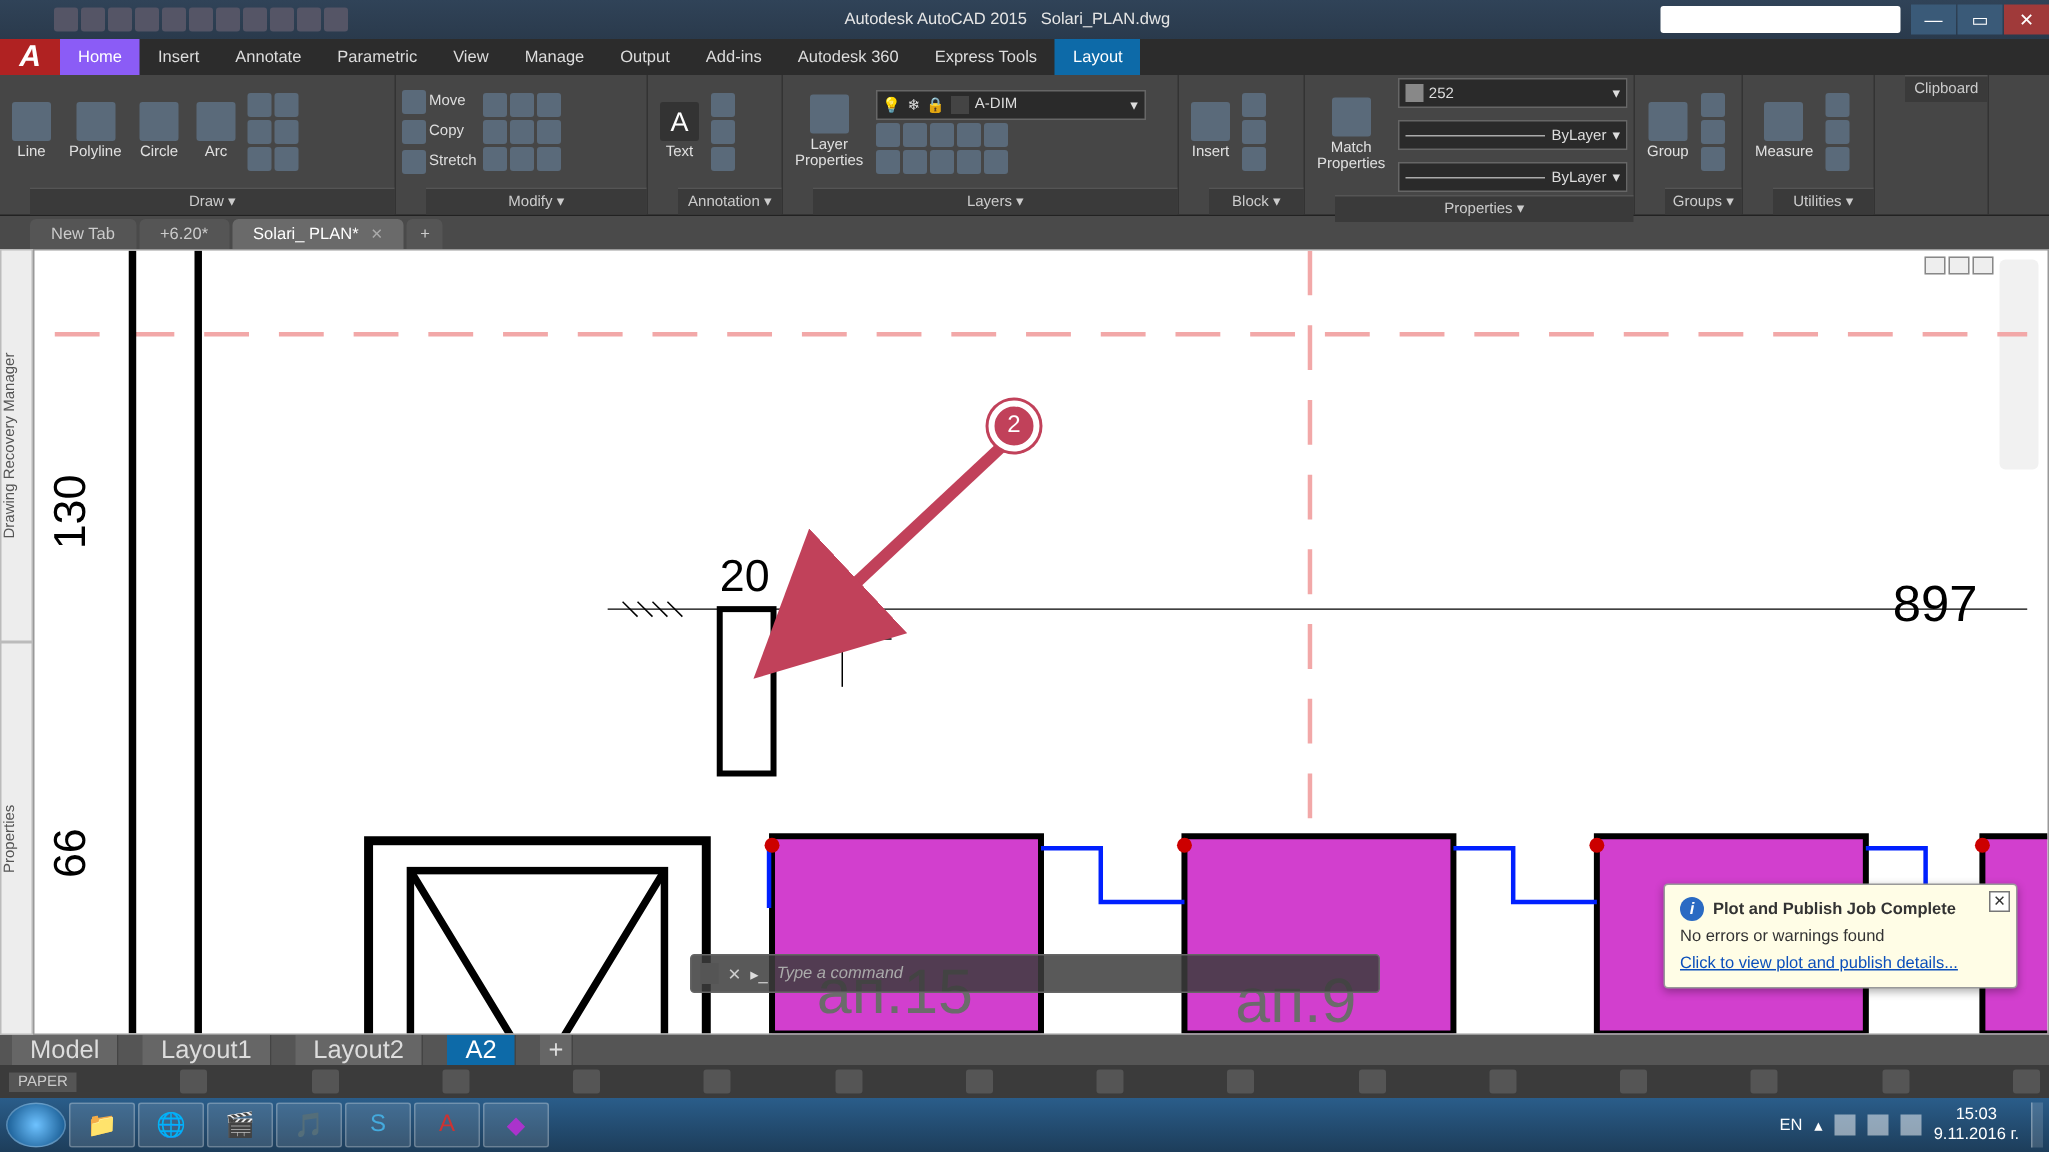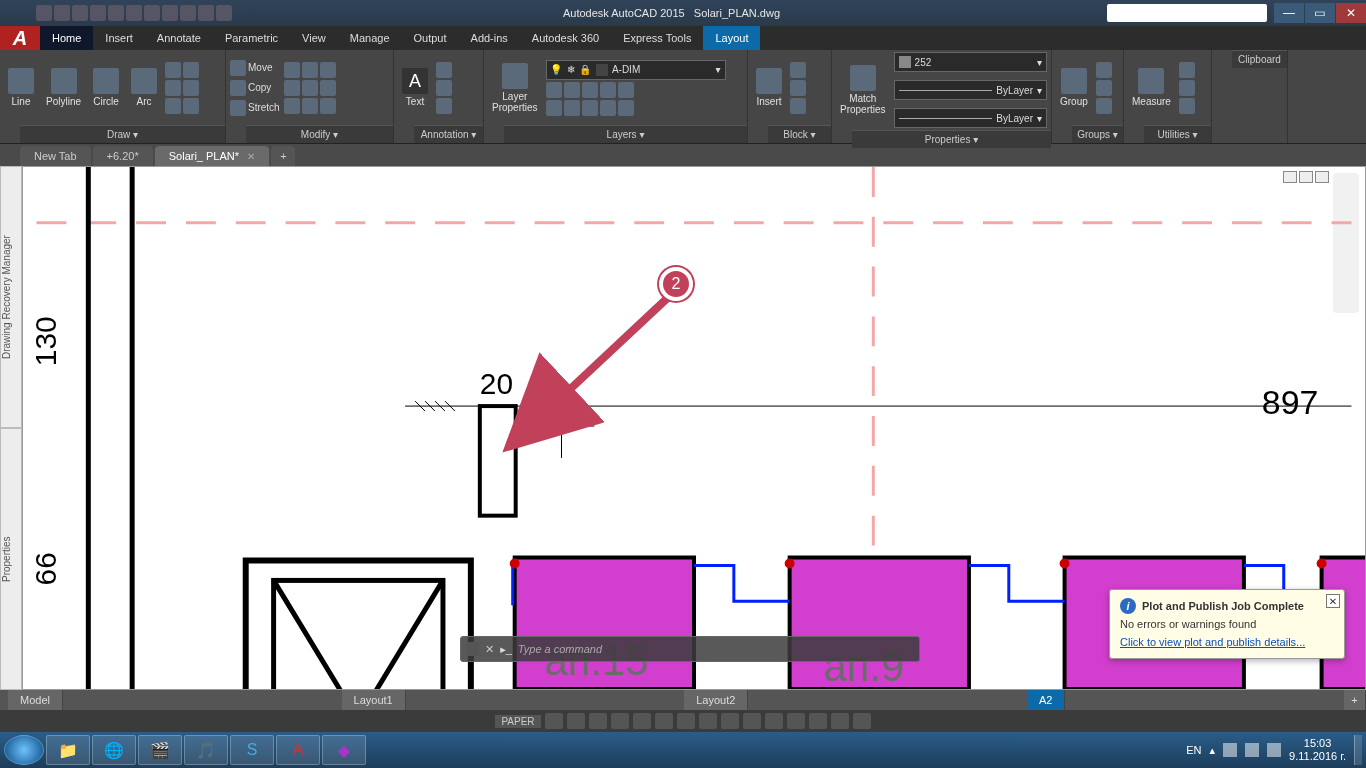--- a/index.html
+++ b/index.html
@@ -12,21 +12,21 @@
 .titlebar .title { flex: 1; text-align: center; }
 .titlebar .winbtns { display: flex; }
 .titlebar .winbtns div { width: 30px; height: 20px; background: #3a5a78; margin-left: 1px; display: flex; align-items: center; justify-content: center; color: #fff; font-size: 12px; }
 .titlebar .winbtns .close { background: #a03a3a; }
 .titlebar .search { width: 160px; height: 18px; background: #fff; margin-right: 6px; border-radius: 2px; }
 
 
 .ribbon-tabs { height: 24px; background: #2c2c2c; display: flex; align-items: stretch; font-size: 11px; color: #ddd; }
 .ribbon-tabs .bigA { width: 40px; background: #b02222; display: flex; align-items: center; justify-content: center; font-size: 20px; font-weight: bold; color: #fff; font-style: italic; }
 .ribbon-tabs .tab { padding: 0 12px; display: flex; align-items: center; cursor: pointer; }
-.ribbon-tabs .tab.active { background: #0f172a; color: #fff; }
+.ribbon-tabs .tab.active { background: #8b5cf6; color: #fff; }
 .ribbon-tabs .tab.layout { background: #0d6aa8; color: #fff; }
 
 
 .ribbon { height: 94px; background: #464646; display: flex; color: #e0e0e0; font-size: 11px; border-bottom: 1px solid #222; }
 .panel { border-right: 1px solid #333; display: flex; flex-direction: column; }
 .panel .content { flex: 1; display: flex; align-items: center; padding: 2px 4px; gap: 4px; }
 .panel .footer { height: 18px; background: #3a3a3a; text-align: center; font-size: 10px; line-height: 18px; color: #ccc; border-top: 1px solid #555; white-space: nowrap; padding: 0 4px; margin-left: 20px; }
 .bigbtn { display: flex; flex-direction: column; align-items: center; justify-content: center; gap: 2px; padding: 2px 4px; cursor: pointer; }
 .bigbtn .ico { width: 26px; height: 26px; background: #5a6a7a; border-radius: 2px; }
 .bigbtn .lbl { font-size: 10px; text-align: center; line-height: 11px; white-space: nowrap; }
@@ -63,27 +63,27 @@
 .cmdline .arrow { color: #ddd; font-style: normal; }
 
 
 .balloon { position: absolute; right: 20px; bottom: 30px; width: 236px; background: #fffde6; border: 1px solid #999; border-radius: 3px; padding: 8px 10px 10px; font-size: 11px; color: #333; box-shadow: 0 2px 6px rgba(0,0,0,.3); }
 .balloon .hd { display: flex; align-items: center; gap: 6px; font-weight: bold; margin-bottom: 4px; }
 .balloon .hd .info { width: 16px; height: 16px; border-radius: 50%; background: #2a6ac3; color: #fff; display: flex; align-items: center; justify-content: center; font-size: 11px; font-style: italic; }
 .balloon .cl { position: absolute; top: 4px; right: 4px; width: 14px; height: 14px; border: 1px solid #777; display: flex; align-items: center; justify-content: center; font-size: 10px; cursor: pointer; background: #fff; }
 .balloon a { color: #0b4fbb; text-decoration: underline; }
 
 
-.layouttabs { height: 20px; background: #555; display: flex; align-items: center; font-size: 11px; color: #ddd; padding-left: 8px; gap: 0; justify-content: space-between; }
+.layouttabs { height: 20px; background: #555; display: flex; align-items: center; font-size: 17px; color: #ddd; padding-left: 8px; gap: 16px; }
 .ltab { padding: 0 12px; height: 100%; display: flex; align-items: center; background: #666; border-right: 1px solid #444; cursor: pointer; }
 .ltab.active { background: #0d6aa8; color: #fff; }
 .ltab.plus { width: 22px; padding: 0; justify-content: center; }
 
 
-.statusbar { height: 22px; background: #3b3b3b; display: flex; align-items: center; justify-content: center; gap: 4px; padding: 0 6px; color: #ccc; font-size: 10px; }
+.statusbar { height: 22px; background: #3b3b3b; display: flex; align-items: center; justify-content: space-between; gap: 4px; padding: 0 6px; color: #ccc; font-size: 10px; }
 .statusbar .chip { width: 18px; height: 16px; background: #555; border-radius: 2px; }
 .statusbar .paper { background: #555; padding: 1px 6px; font-size: 10px; }
 
 
 .taskbar { height: 36px; background: linear-gradient(#2a5d8a,#1d3d5a); display: flex; align-items: center; justify-content: space-between; padding: 0 4px; }
 .taskbar .left { display: flex; gap: 2px; }
 .taskbar .tb { width: 44px; height: 30px; background: rgba(255,255,255,.12); border: 1px solid rgba(255,255,255,.25); border-radius: 2px; display: flex; align-items: center; justify-content: center; font-size: 16px; }
 .taskbar .start { width: 40px; border-radius: 50%; background: radial-gradient(circle,#6ec2ff,#0a4a80); }
 .taskbar .tray { display: flex; align-items: center; gap: 8px; color: #fff; font-size: 11px; }
 .taskbar .clock { text-align: center; line-height: 13px; }
@@ -131,21 +131,21 @@
   <div class="tab">Manage</div>
   <div class="tab">Output</div>
   <div class="tab">Add-ins</div>
   <div class="tab">Autodesk 360</div>
   <div class="tab">Express Tools</div>
   <div class="tab layout">Layout</div>
 </div>
 
 <div class="ribbon">
 
-  <div class="panel" style="width:226px">
+  <div class="panel" style="width:264px">
     <div class="content">
       <div class="bigbtn">
           <div class="ico"></div>
           <div class="lbl">Line</div>
         </div>
       <div class="bigbtn">
           <div class="ico"></div>
           <div class="lbl">Polyline</div>
         </div>
       <div class="bigbtn">

